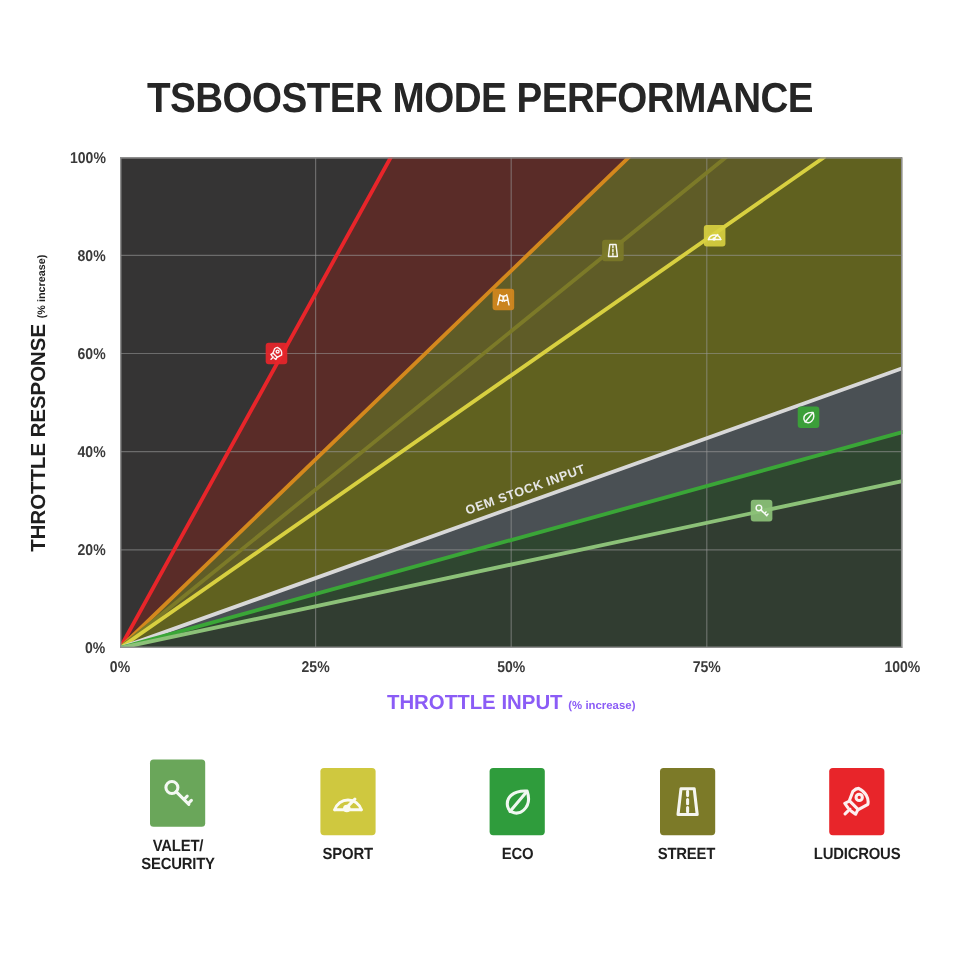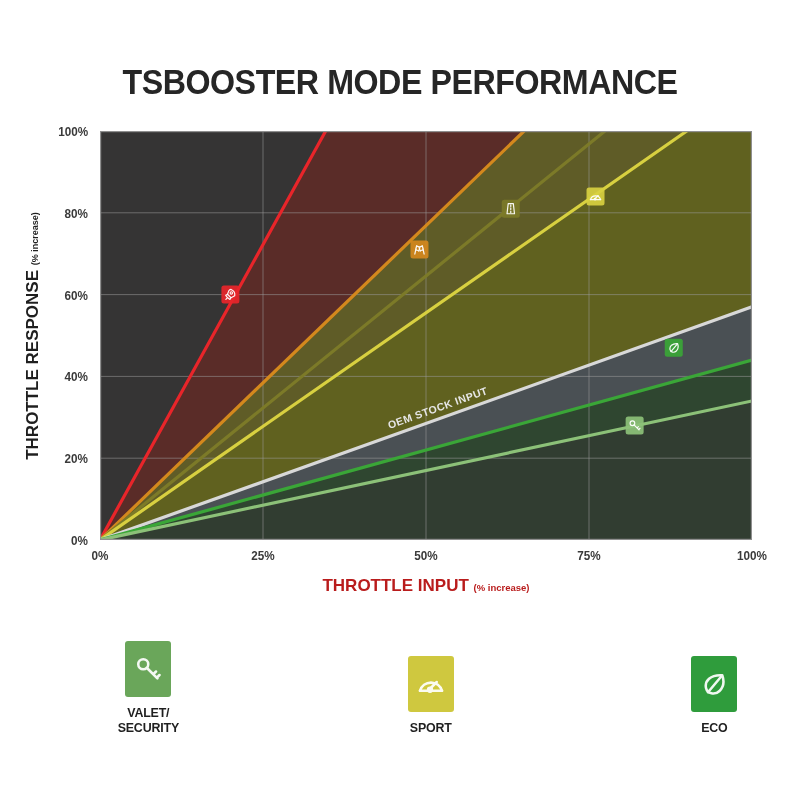--- a/index.html
+++ b/index.html
@@ -62,33 +62,33 @@
     white-space:nowrap;
     font-size:17px; font-weight:700; color:#1f1f1f;
     letter-spacing:0px;
   }
   #y-axis-title .sub { font-size:9px; font-weight:700; }
 
   #x-axis-title {
     position:absolute;
     left:100px; width:652px; top:576px;
     text-align:center;
-    font-size:17px; font-weight:700; color:#b91c1c;
+    font-size:17px; font-weight:700; color:#8b5cf6;
     white-space:nowrap;
   }
   #x-axis-title .sub { font-size:9.5px; font-weight:700; }
 
   
   #legend {
     position:absolute;
     left:96px; top:625px;
     width:670px; height:110px;
     display:flex;
     justify-content:space-between;
-    align-items:flex-end;
+    align-items:center;
   }
   .legend-item {
     width:104px;
     display:flex; flex-direction:column; align-items:center;
   }
   .legend-tile {
     width:46px; height:56px;
     border-radius:3px;
     display:flex; align-items:center; justify-content:center;
   }
@@ -248,15 +248,39 @@
         <div class="legend-tile" style="background: rgb(47, 156, 60);">
           <svg width="30" height="30" viewBox="0 0 30 30">
             <g opacity="0.93">
               <path d="M 23.25 6.25 C 11.25 5.5 5.5 12 7 19 C 8.25 24.75 15.75 26.5 20.5 22 C 24.75 18 25.25 12 23.25 6.25 Z" fill="none" stroke="#ffffff" stroke-width="2.5500000000000003" stroke-linejoin="round" stroke-linecap="round"></path>
               <path d="M 22 7.75 L 9 23.25" fill="none" stroke="#ffffff" stroke-width="2.5500000000000003" stroke-linejoin="round" stroke-linecap="round"></path>
             </g>
           </svg>
         </div>
         <div class="legend-label">ECO</div>
       </div>
+      <div class="legend-item">
+        <div class="legend-tile" style="background: rgb(124, 122, 40);">
+          <svg width="30" height="30" viewBox="0 0 30 30">
+            <g opacity="0.93">
+              <path d="M 9.5 4.25 L 7 25.75 L 23 25.75 L 20.5 4.25 Z" fill="none" stroke="#ffffff" stroke-width="2.5500000000000003" stroke-linejoin="round" stroke-linecap="round"></path>
+              <path d="M 15 6.5 L 15 10 M 15 13.25 L 15 16.75 M 15 20 L 15 23.5" fill="none" stroke="#ffffff" stroke-width="2.5500000000000003" stroke-linejoin="round" stroke-linecap="round"></path>
+            </g>
+          </svg>
+        </div>
+        <div class="legend-label">STREET</div>
+      </div>
+      <div class="legend-item">
+        <div class="legend-tile" style="background: rgb(232, 37, 42);">
+          <svg width="30" height="30" viewBox="0 0 30 30">
+            <g opacity="0.93">
+              <path d="M 16.5 4 C 22.25 6.75 25.25 12 24.25 17.25 L 16.25 21.75 L 8.75 14.25 L 11.75 6.5 C 13.25 5 15 4 16.5 4 Z" fill="none" stroke="#ffffff" stroke-width="2.5500000000000003" stroke-linejoin="round" stroke-linecap="round"></path>
+              <circle cx="17" cy="11.5" r="2.625" fill="none" stroke="#ffffff" stroke-width="2.5500000000000003" stroke-linejoin="round" stroke-linecap="round"></circle>
+              <path d="M 9 14.5 L 5 16.5 L 7.5 20 M 16 21.5 L 14 25.5 L 10.5 23" fill="none" stroke="#ffffff" stroke-width="2.5500000000000003" stroke-linejoin="round" stroke-linecap="round"></path>
+              <path d="M 9.25 21.25 L 5.25 25.25" fill="none" stroke="#ffffff" stroke-width="2.5500000000000003" stroke-linejoin="round" stroke-linecap="round"></path>
+            </g>
+          </svg>
+        </div>
+        <div class="legend-label">LUDICROUS</div>
+      </div>
     </div>
 
 </div>
 
 </body></html>

